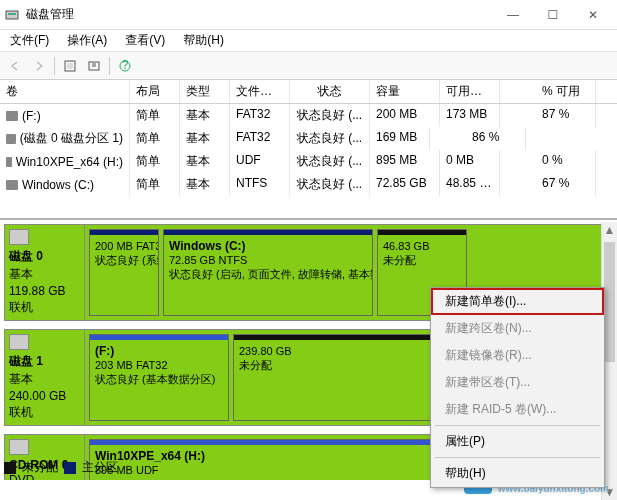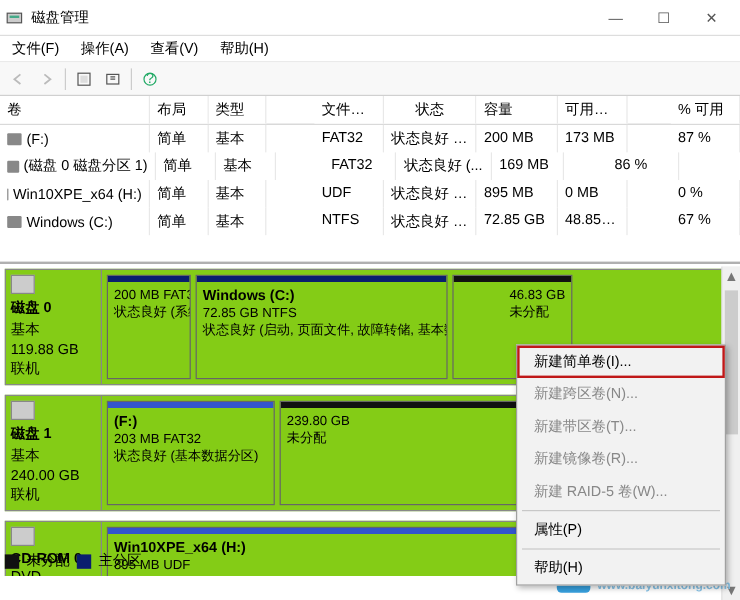--- a/index.html
+++ b/index.html
@@ -12,21 +12,21 @@
 .menubar { height: 22px; display: flex; align-items: flex-start; padding: 0 6px; gap: 10px; border-bottom: 1px solid #e5e5e5; }
 .menubar span { padding: 2px 4px; }
 .toolbar { height: 28px; display: flex; align-items: center; padding: 0 4px; gap: 2px; border-bottom: 1px solid #d0d0d0; background: #f8f8f8; }
 .toolbtn { width: 22px; height: 22px; display: flex; align-items: center; justify-content: center; border: 1px solid transparent; color: #555; }
 .toolbtn.disabled { color: #bbb; }
 .toolsep { width: 1px; height: 18px; background: #ccc; margin: 0 2px; }
 .listarea { height: 140px; border-bottom: 2px solid #b0b0b0; overflow: auto; }
 .listhead { display: flex; background: #fff; border-bottom: 1px solid #d0d0d0; }
 .listhead .col, .listrow .col { padding: 3px 6px; border-right: 1px solid #e8e8e8; overflow: hidden; white-space: nowrap; text-overflow: ellipsis; }
 .listhead .col { font-weight: normal; color: #000; background: #fff; }
-.c0 { width: 130px; } .c1 { width: 50px; } .c2 { width: 50px; } .c3 { width: 60px; margin-left: 40px; }
+.c0 { width: 130px; } .c1 { width: 50px; } .c2 { width: 50px; } .c3 { width: 60px; }
 .c4 { width: 80px; text-align: center; } .c5 { width: 70px; } .c6 { width: 60px; } .c7 { width: 60px; margin-left: 36px; }
 .listrow { display: flex; }
 .listrow .c0 { display: flex; align-items: center; gap: 4px; }
 .volicon { width: 12px; height: 10px; background: #888; border-radius: 1px; display: inline-block; }
 .diskarea { padding: 4px; height: 260px; overflow: auto; position: relative; }
 .diskrow { display: flex; border: 1px solid #888; margin-bottom: 8px; min-height: 70px; background: #84cc16; }
 .diskinfo { width: 80px; border-right: 1px solid #888; padding: 4px; display: flex; flex-direction: column; gap: 1px; }
 .diskinfo .dicon { width: 20px; height: 16px; background: #ccc; border: 1px solid #888; margin-bottom: 2px; }
 .diskinfo .dname { font-weight: bold; }
 .diskparts { flex: 1; display: flex; padding: 4px; gap: 4px; }
@@ -186,21 +186,21 @@
         </div>
         <div class="diskparts">
           <div class="part" style="width: 70px;">
             <div class="ptop pt-navy"></div>
             <div class="pbody">200 MB FAT32<br>状态良好 (系统, 基本</div>
           </div>
           <div class="part" style="width: 210px;">
             <div class="ptop pt-navy"></div>
             <div class="pbody"><b>Windows  (C:)</b><br>72.85 GB NTFS<br>状态良好 (启动, 页面文件, 故障转储, 基本数据:</div>
           </div>
-          <div class="part" style="width: 100px; align-items: flex-end;">
+          <div class="part" style="width: 90px;">
             <div class="ptop pt-black"></div>
             <div class="pbody">46.83 GB<br>未分配</div>
           </div>
         </div>
       </div>
       <div class="diskrow">
         <div class="diskinfo">
           <div class="dicon"></div>
           <div class="dname">磁盘 1</div>
           <div>基本</div>
@@ -242,22 +242,22 @@
 
 <div class="scrollbar">
   <div class="arr up">▲</div>
   <div class="thumb"></div>
   <div class="arr down">▼</div>
 </div>
 
 <div class="contextmenu">
   <div class="cmitem enabled hilite">新建简单卷(I)...</div>
   <div class="cmitem">新建跨区卷(N)...</div>
+  <div class="cmitem">新建镜像卷(R)...</div>
   <div class="cmitem">新建带区卷(T)...</div>
-  <div class="cmitem">新建镜像卷(R)...</div>
   <div class="cmitem">新建 RAID-5 卷(W)...</div>
   <div class="cmsep"></div>
   <div class="cmitem enabled">属性(P)</div>
   <div class="cmsep"></div>
   <div class="cmitem enabled">帮助(H)</div>
 </div>
 
 <div class="watermark">
   <div class="wicon">
     <svg width="20" height="20">

